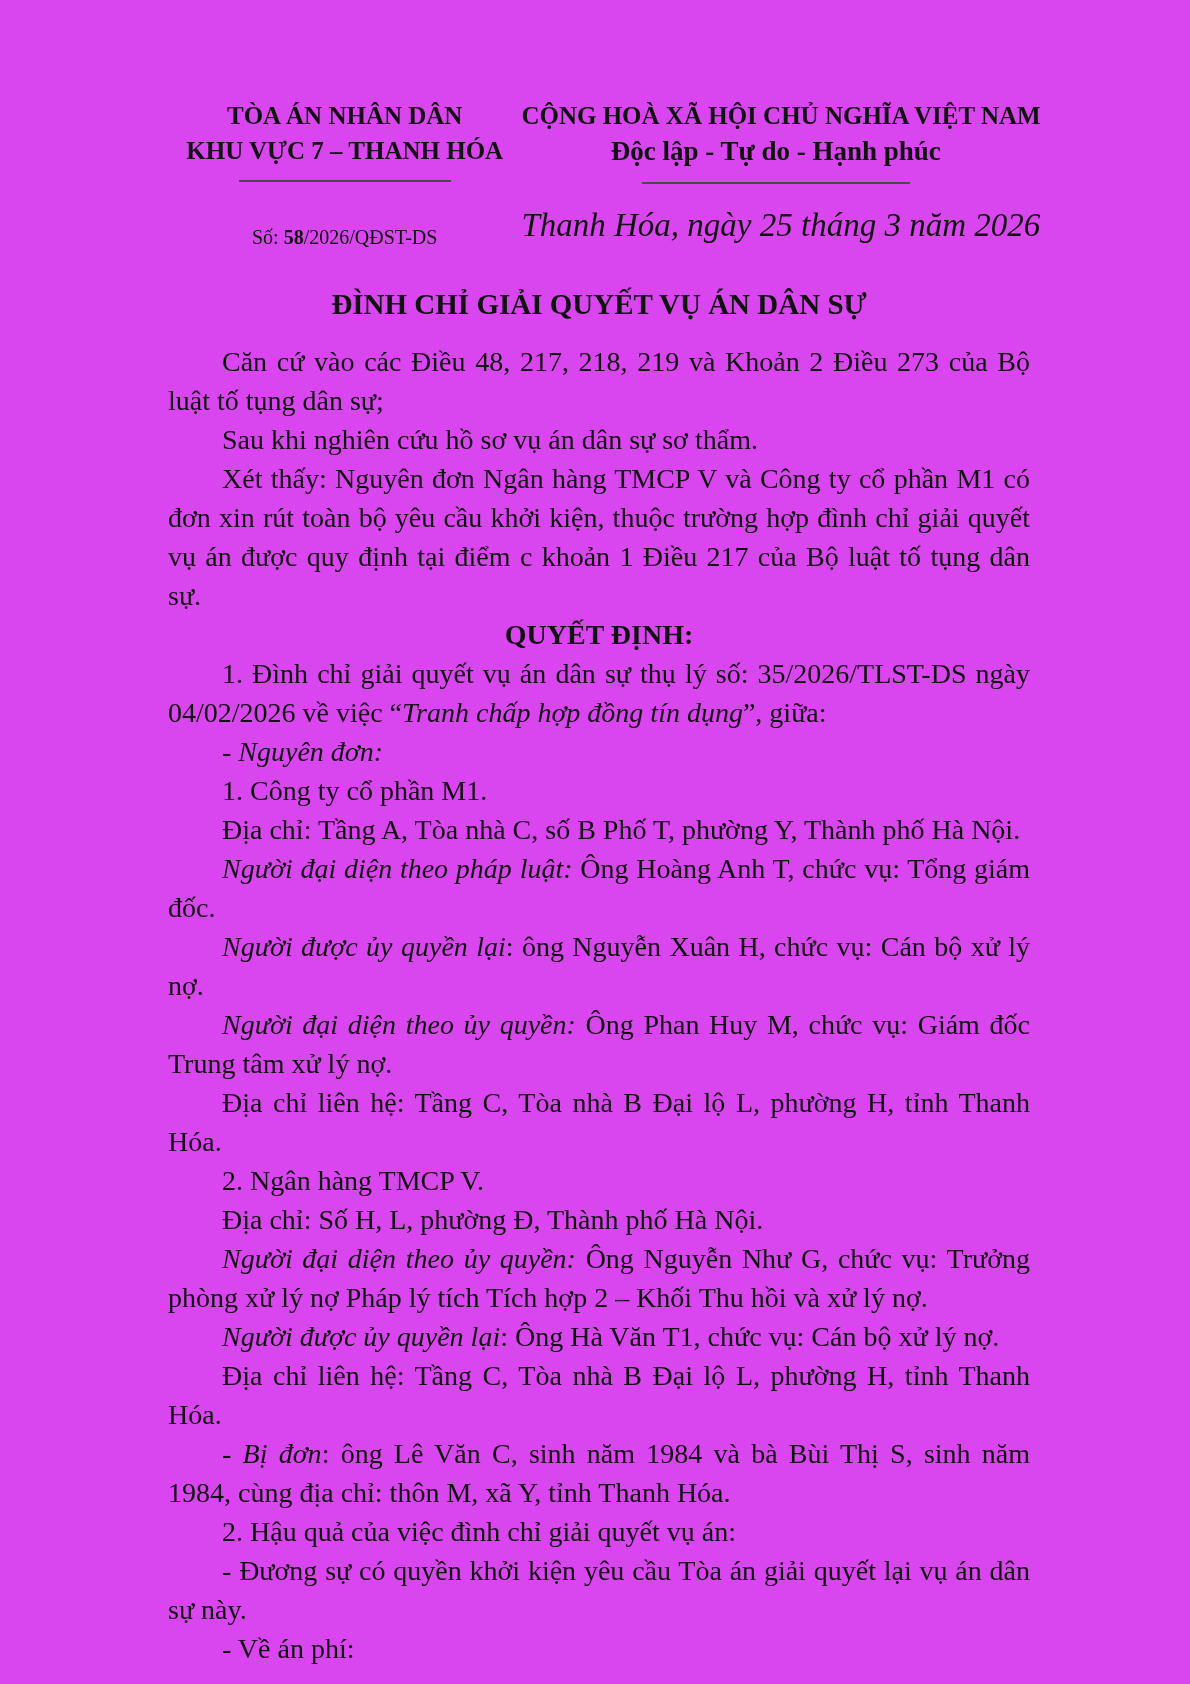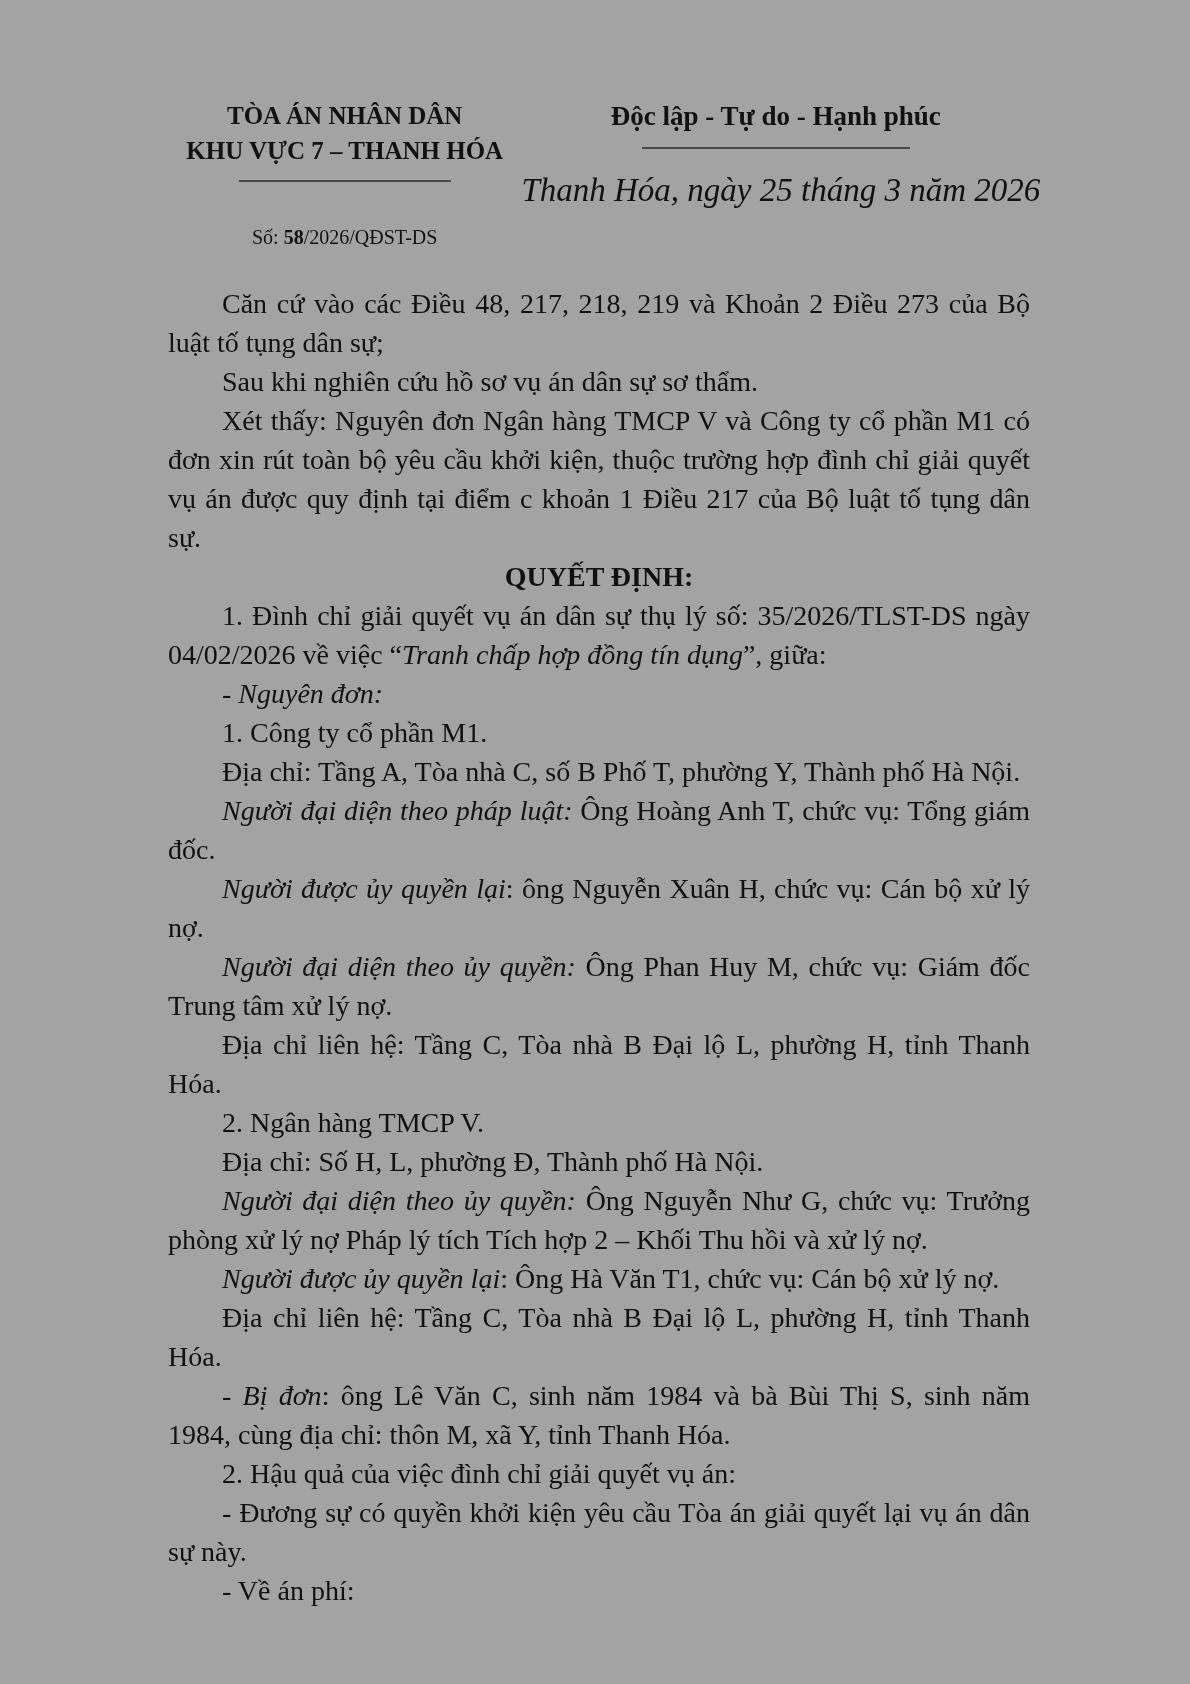--- a/index.html
+++ b/index.html
@@ -5,21 +5,21 @@
   html, body {
     margin: 0;
     padding: 0;
     background: #ffffff;
   }
   .page {
     position: relative;
     width: 1190px;
     height: 1684px;
     margin: 0 auto;
-    background: #a3a3a3;
+    background: #d946ef;
     color: #111111;
     font-family: "Liberation Serif", "DejaVu Serif", serif;
     box-sizing: border-box;
     padding: 98px 160px 17px 168px;
     overflow: hidden;
   }
   .header {
     display: flex;
     width: 100%;
   }
@@ -95,27 +95,29 @@
 <div class="page">
 
   <div class="header">
     <div class="header-left">
       <div class="h-line">TÒA ÁN NHÂN DÂN</div>
       <div class="h-line">KHU VỰC 7 – THANH HÓA</div>
       <span class="rule rule-left"></span>
       <div class="case-number"><span>Số: </span><span class="b">58</span><span>/2026/QĐST-DS</span></div>
     </div>
     <div class="header-right">
+      <div class="h-line">CỘNG HOÀ XÃ HỘI CHỦ NGHĨA VIỆT NAM</div>
       <div class="h-line slogan">Độc lập - Tự do - Hạnh phúc</div>
       <span class="rule rule-right"></span>
       <div class="dateline">Thanh Hóa, ngày 25 tháng 3 năm 2026</div>
     </div>
   </div>
 
   <div class="title">
+    <div class="title-line">ĐÌNH CHỈ GIẢI QUYẾT VỤ ÁN DÂN SỰ</div>
   </div>
 
   <div class="body">
       <p class="para"><span>Căn cứ vào các Điều 48, 217, 218, 219 và Khoản 2 Điều 273 của Bộ luật tố tụng dân sự;</span></p>
       <p class="para"><span>Sau khi nghiên cứu hồ sơ vụ án dân sự sơ thẩm.</span></p>
       <p class="para"><span>Xét thấy: Nguyên đơn Ngân hàng TMCP V và Công ty cổ phần M1 có đơn xin rút toàn bộ yêu cầu khởi kiện, thuộc trường hợp đình chỉ giải quyết vụ án được quy định tại điểm c khoản 1 Điều 217 của Bộ luật tố tụng dân sự.</span></p>
       <p class="para center"><span class="b">QUYẾT ĐỊNH:</span></p>
       <p class="para"><span>1. Đình chỉ giải quyết vụ án dân sự thụ lý số: 35/2026/TLST-DS ngày 04/02/2026 về việc “</span><span class="i">Tranh chấp hợp đồng tín dụng</span><span>”, giữa:</span></p>
       <p class="para"><span class="i">- Nguyên đơn:</span></p>
       <p class="para"><span>1. Công ty cổ phần M1.</span></p>

